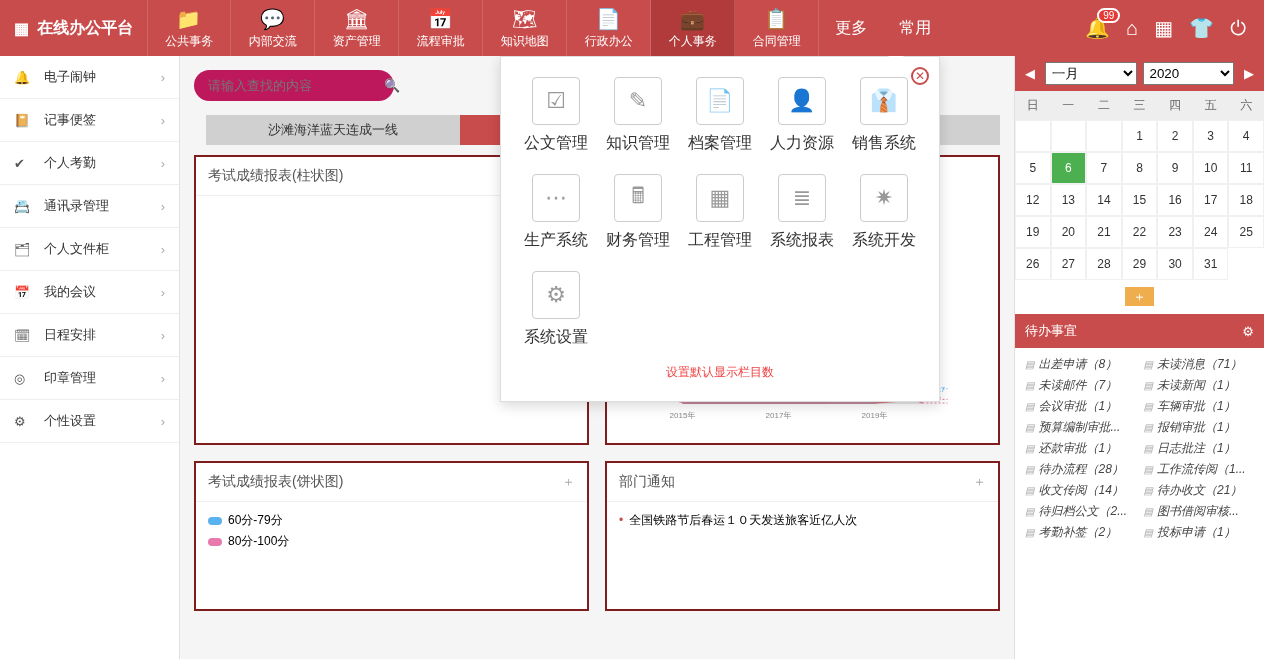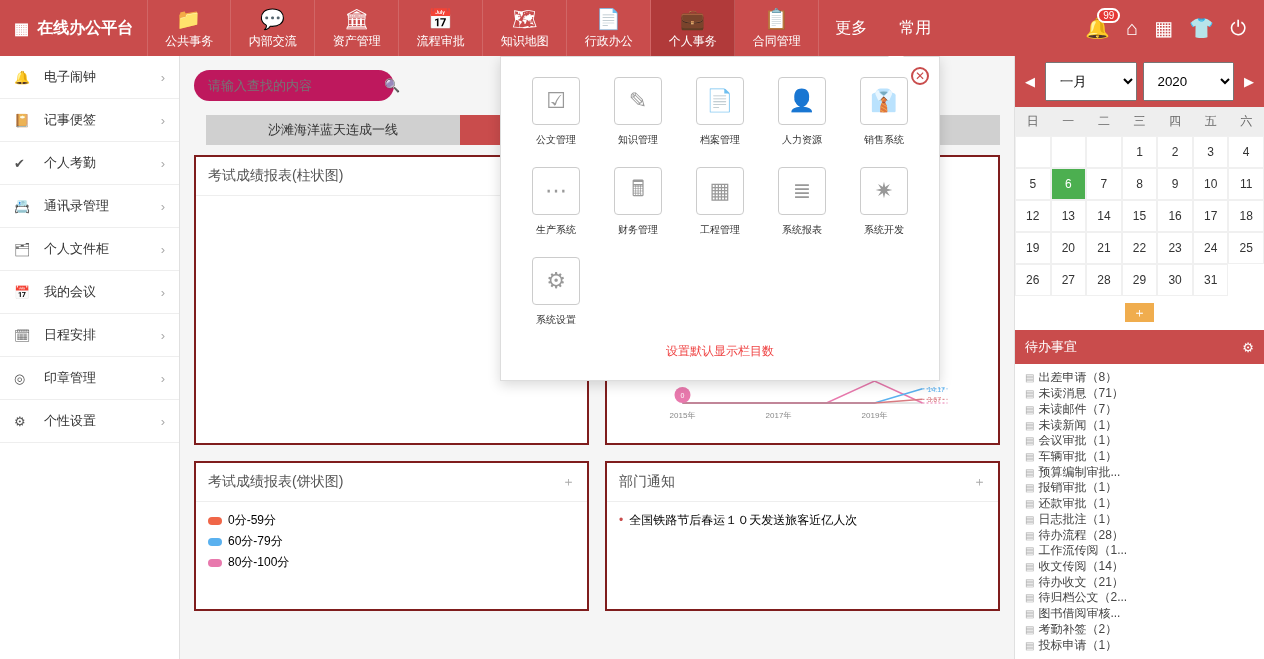--- a/index.html
+++ b/index.html
@@ -43,43 +43,43 @@
 .panel-body { padding: 10px 12px; font-size: 12px; }
 .legend-item { display: flex; align-items: center; gap: 6px; margin-bottom: 4px; }
 .swatch { width: 14px; height: 8px; border-radius: 4px; }
 .bullet-item::before { content: "•"; color: #c94c4c; margin-right: 6px; }
 
 .chart { position: relative; height: 110px; margin: 10px 20px; }
 .chart svg { width: 100%; height: 100%; }
 
 .right { width: 250px; background: #fff; border-left: 1px solid #e0e0e0; display: flex; flex-direction: column; }
 .cal-head { background: #c94c4c; padding: 6px; display: flex; gap: 6px; align-items: center; }
-.cal-head select { flex: 1; padding: 10px; }
+.cal-head select { flex: 1; padding: 2px; }
 .cal-head .arrow { color: #fff; cursor: pointer; padding: 0 4px; }
 .cal-dow { display: grid; grid-template-columns: repeat(7,1fr); background: #eee; }
 .cal-dow div { text-align: center; padding: 6px 0; font-size: 12px; color: #666; }
 .cal-grid { display: grid; grid-template-columns: repeat(7,1fr); }
 .cal-grid div { text-align: center; padding: 8px 0; font-size: 12px; border: 1px solid #f0f0f0; color: #333; }
 .cal-grid div.dim { color: #ccc; }
 .cal-grid div.today { background: #4caf50; color: #fff; }
 .cal-add { text-align: center; padding: 8px; }
 .cal-add span { background: #f0ad4e; color: #fff; padding: 2px 8px; cursor: pointer; }
 .todo-head { background: #c94c4c; color: #fff; padding: 8px 10px; display: flex; align-items: center; }
 .todo-head .gear { margin-left: auto; cursor: pointer; }
-.todo-list { padding: 8px 10px; display: grid; grid-template-columns: 1fr; gap: 4px 8px; font-size: 12px; overflow: auto; }
+.todo-list { padding: 8px 10px; display: grid; grid-template-columns: 1fr 1fr; gap: 4px 8px; font-size: 12px; overflow: auto; font-style: italic; }
 .todo-item { display: flex; align-items: center; gap: 4px; color: #444; cursor: pointer; white-space: nowrap; overflow: hidden; text-overflow: ellipsis; }
 .todo-item::before { content: "▤"; color: #aaa; font-size: 10px; }
 
 .dropdown { position: absolute; top: 0; left: 320px; width: 440px; background: #fff; border: 1px solid #ddd; box-shadow: 0 4px 12px rgba(0,0,0,0.15); padding: 20px; z-index: 100; }
 .dropdown::before { content: ""; position: absolute; top: -8px; right: 35px; width: 0; height: 0; border-left: 8px solid transparent; border-right: 8px solid transparent; border-bottom: 8px solid #fff; }
 .dd-close { position: absolute; top: 10px; right: 10px; color: #c94c4c; border: 2px solid #c94c4c; border-radius: 50%; width: 18px; height: 18px; display: flex; align-items: center; justify-content: center; font-size: 12px; cursor: pointer; }
 .dd-grid { display: grid; grid-template-columns: repeat(5, 1fr); gap: 20px 12px; }
 .dd-item { display: flex; flex-direction: column; align-items: center; gap: 8px; cursor: pointer; }
 .dd-icon { width: 48px; height: 48px; border: 1px solid #ccc; border-radius: 4px; display: flex; align-items: center; justify-content: center; font-size: 22px; color: #999; }
-.dd-label { font-size: 10px; color: #333; }
+.dd-label { font-size: 16px; color: #333; }
 .dd-footer { text-align: center; color: #ef4444; font-size: 12px; margin-top: 16px; cursor: pointer; }
 </style>
 </head>
 <body>
 
 <div class="header">
   <div class="logo">
     <span class="logo-icon">▦</span>
     <span>在线办公平台</span>
   </div>
@@ -230,24 +230,20 @@
       </div>
     </div>
 
     <div class="row">
       <div class="panel">
         <div class="panel-head">
           <span class="title">考试成绩报表(饼状图)</span>
           <span class="plus">＋</span>
         </div>
         <div class="panel-body" id="pie-legend">
-            <div class="legend-item">
-              <span class="swatch" style="background:#f06648"></span>
-              <span>0分-59分</span>
-            </div>
             <div class="legend-item">
               <span class="swatch" style="background:#5ab1ef"></span>
               <span>60分-79分</span>
             </div>
             <div class="legend-item">
               <span class="swatch" style="background:#e879ad"></span>
               <span>80分-100分</span>
             </div>
           </div>
       </div>

